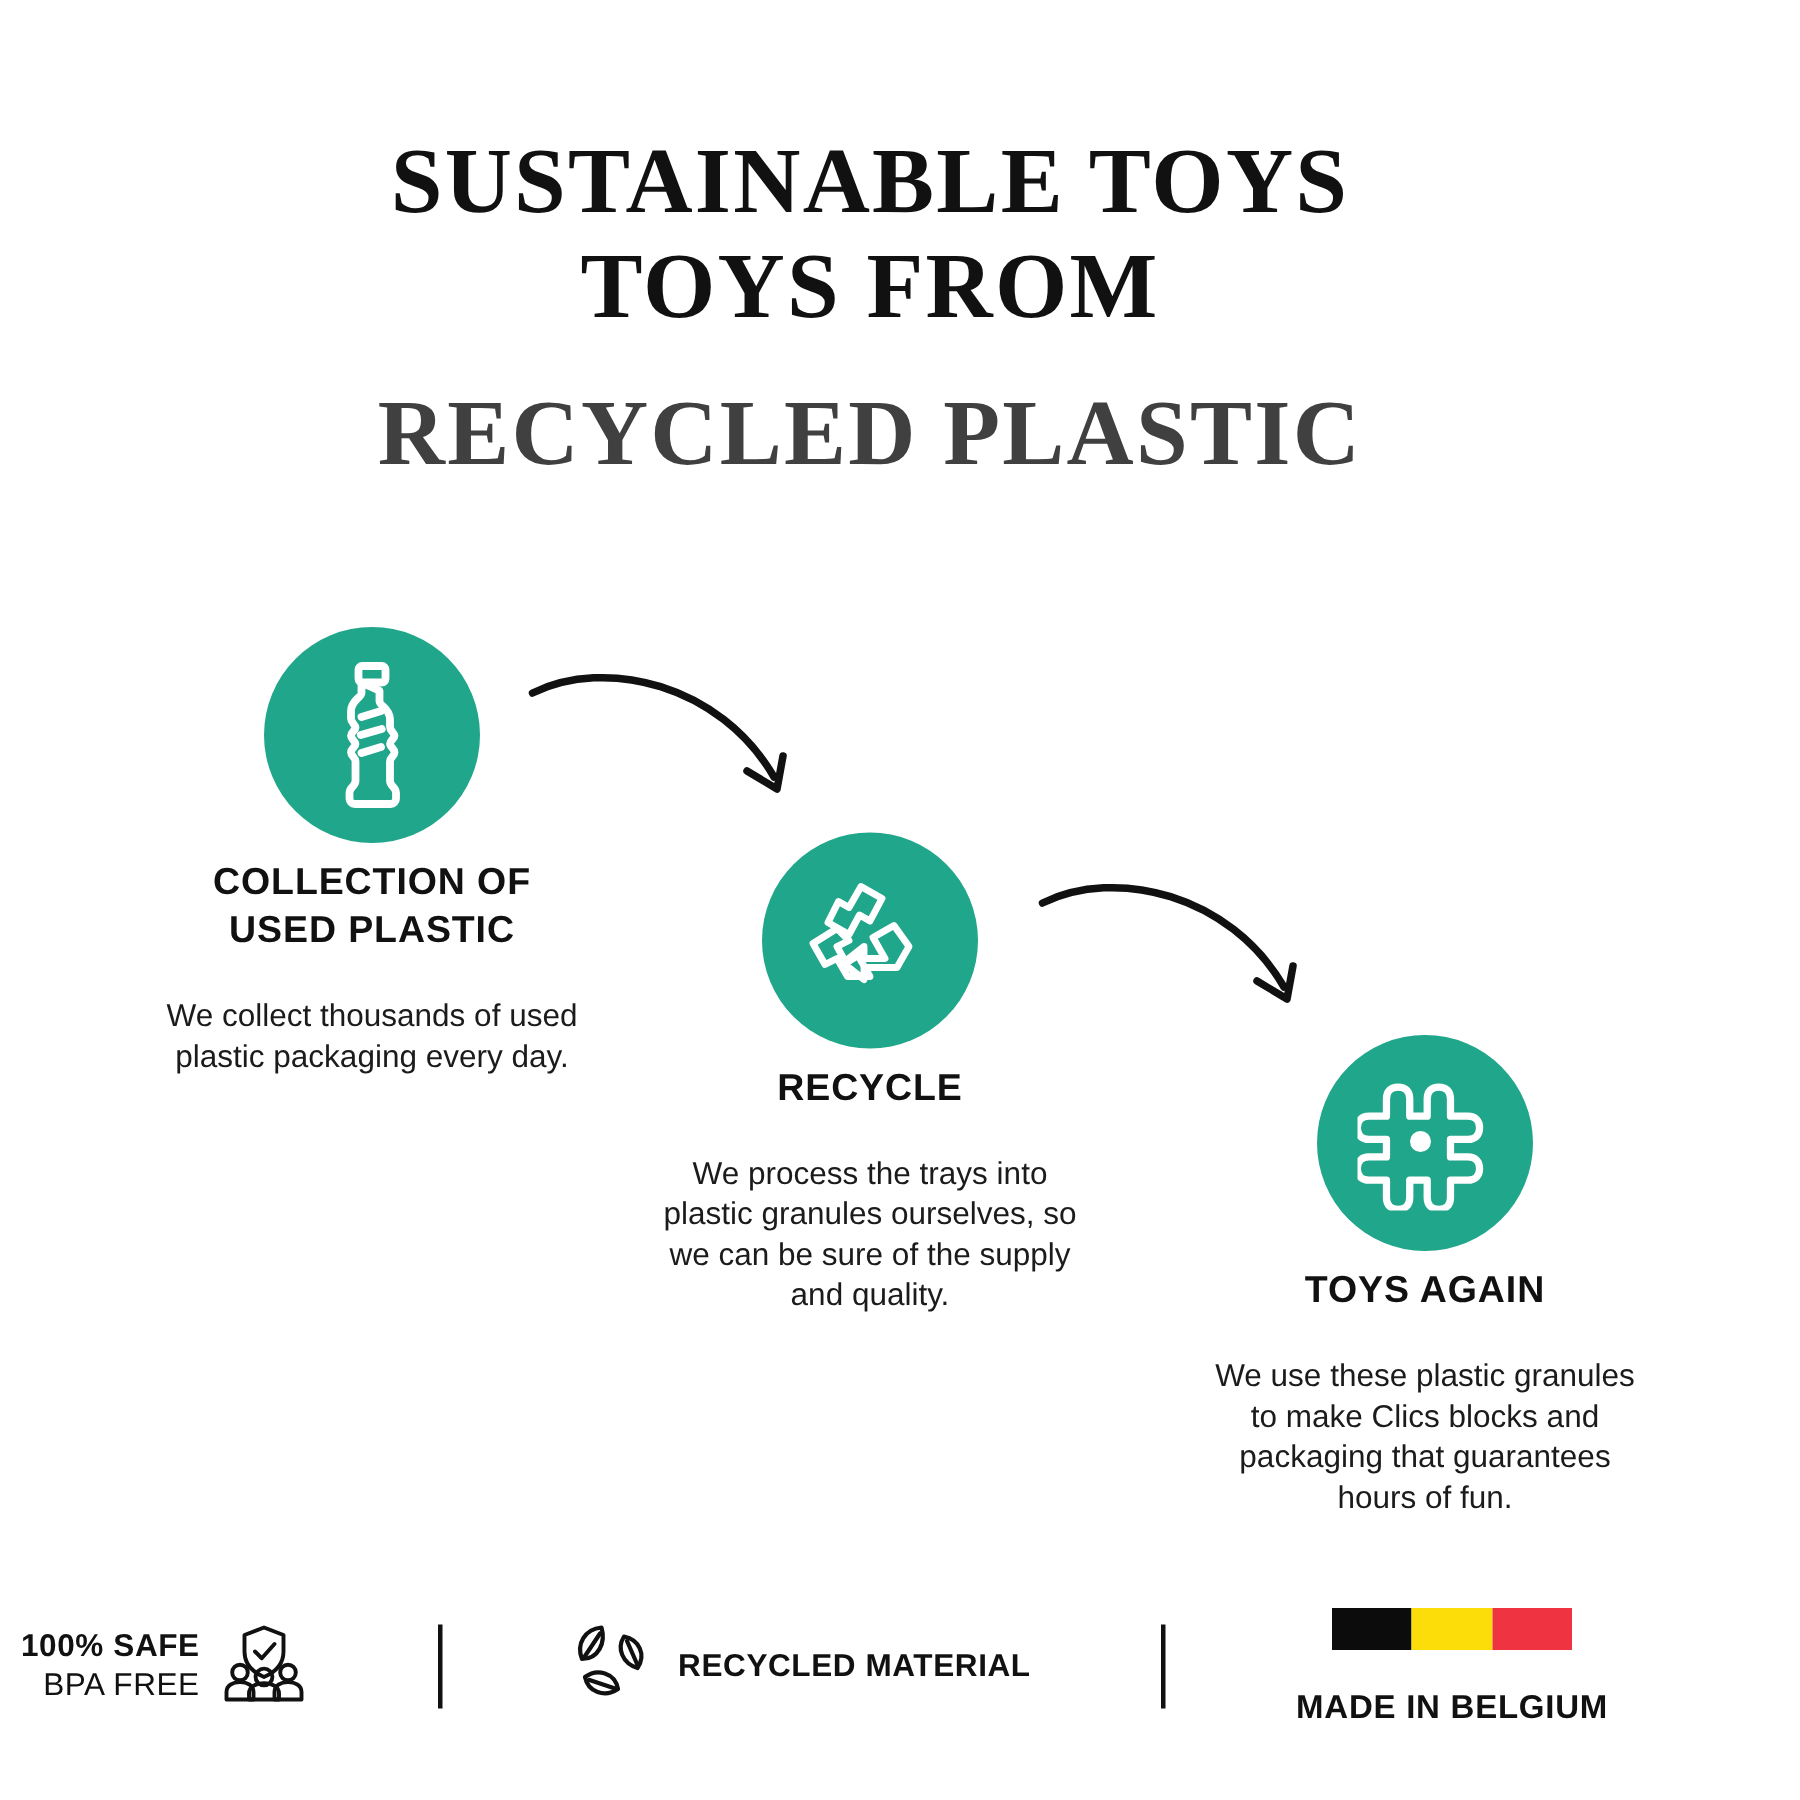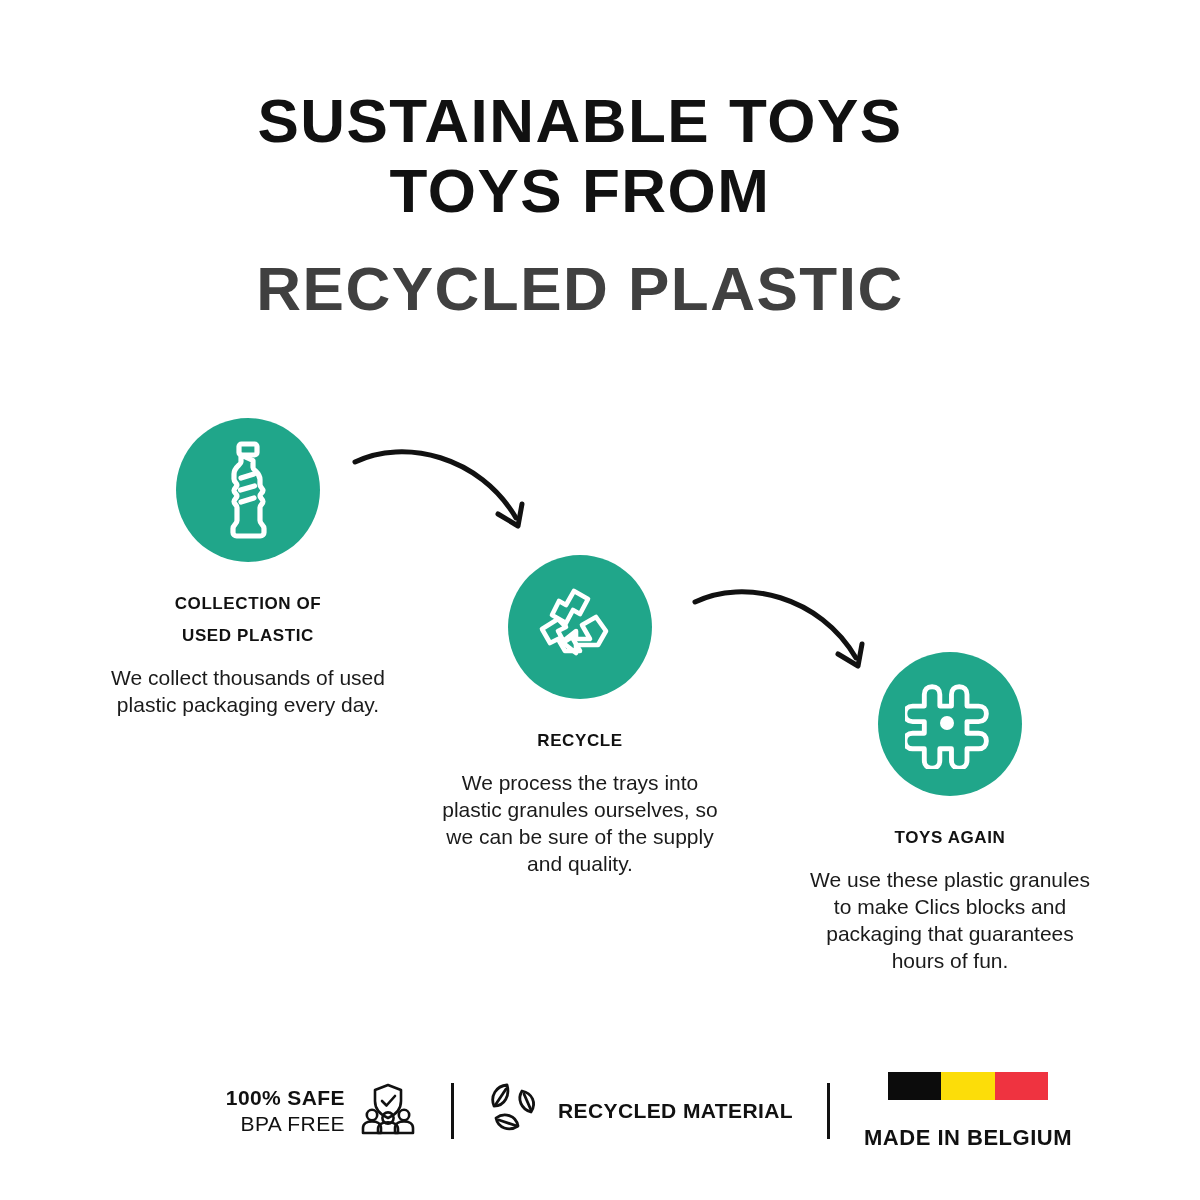--- a/index.html
+++ b/index.html
@@ -17,20 +17,21 @@
     overflow: hidden;
   }
 
   
   .headline {
     position: absolute;
     top: 86px;
     left: 0;
     width: 1160px;
     text-align: center;
+    font-family: Liberation Serif, serif;
   }
   .headline-line {
     font-size: 62px;
     line-height: 70px;
     font-weight: 700;
     letter-spacing: 1.5px;
     color: #111111;
     white-space: nowrap;
   }
   .headline-line.accent {
@@ -50,56 +51,56 @@
     border-radius: 50%;
     background: #20a68a;
     margin: 0 auto;
     display: flex;
     align-items: center;
     justify-content: center;
   }
   .step-circle svg { display: block; }
 
   .step-title {
-    margin-top: 26px;
-    font-size: 17px;
+    margin-top: 10px;
+    font-size: 25px;
     line-height: 32px;
     font-weight: 700;
     letter-spacing: 0.6px;
     color: #111111;
   }
   .step-body {
-    margin-top: 12px;
+    margin-top: 28px;
     font-size: 21px;
     line-height: 27px;
     font-weight: 400;
     color: #1b1b1b;
   }
 
   #step-1 { left: 98px;  top: 418px; }
   #step-2 { left: 430px; top: 555px; }
-  #step-3 { left: 800px; top: 652px; }
+  #step-3 { left: 800px; top: 690px; }
 
   
   .arrow {
     position: absolute;
   }
   #arrow-1 { left: 352px; top: 440px; }
   #arrow-2 { left: 692px; top: 580px; }
 
   
   .footer {
     position: absolute;
     left: 0;
     bottom: 46px;
     width: 1072px;
     height: 86px;
     display: flex;
     align-items: center;
-    justify-content: flex-end;
+    justify-content: space-between;
   }
   .badge {
     display: flex;
     align-items: center;
     gap: 14px;
   }
   .badge-text {
     text-align: left;
     white-space: nowrap;
   }

